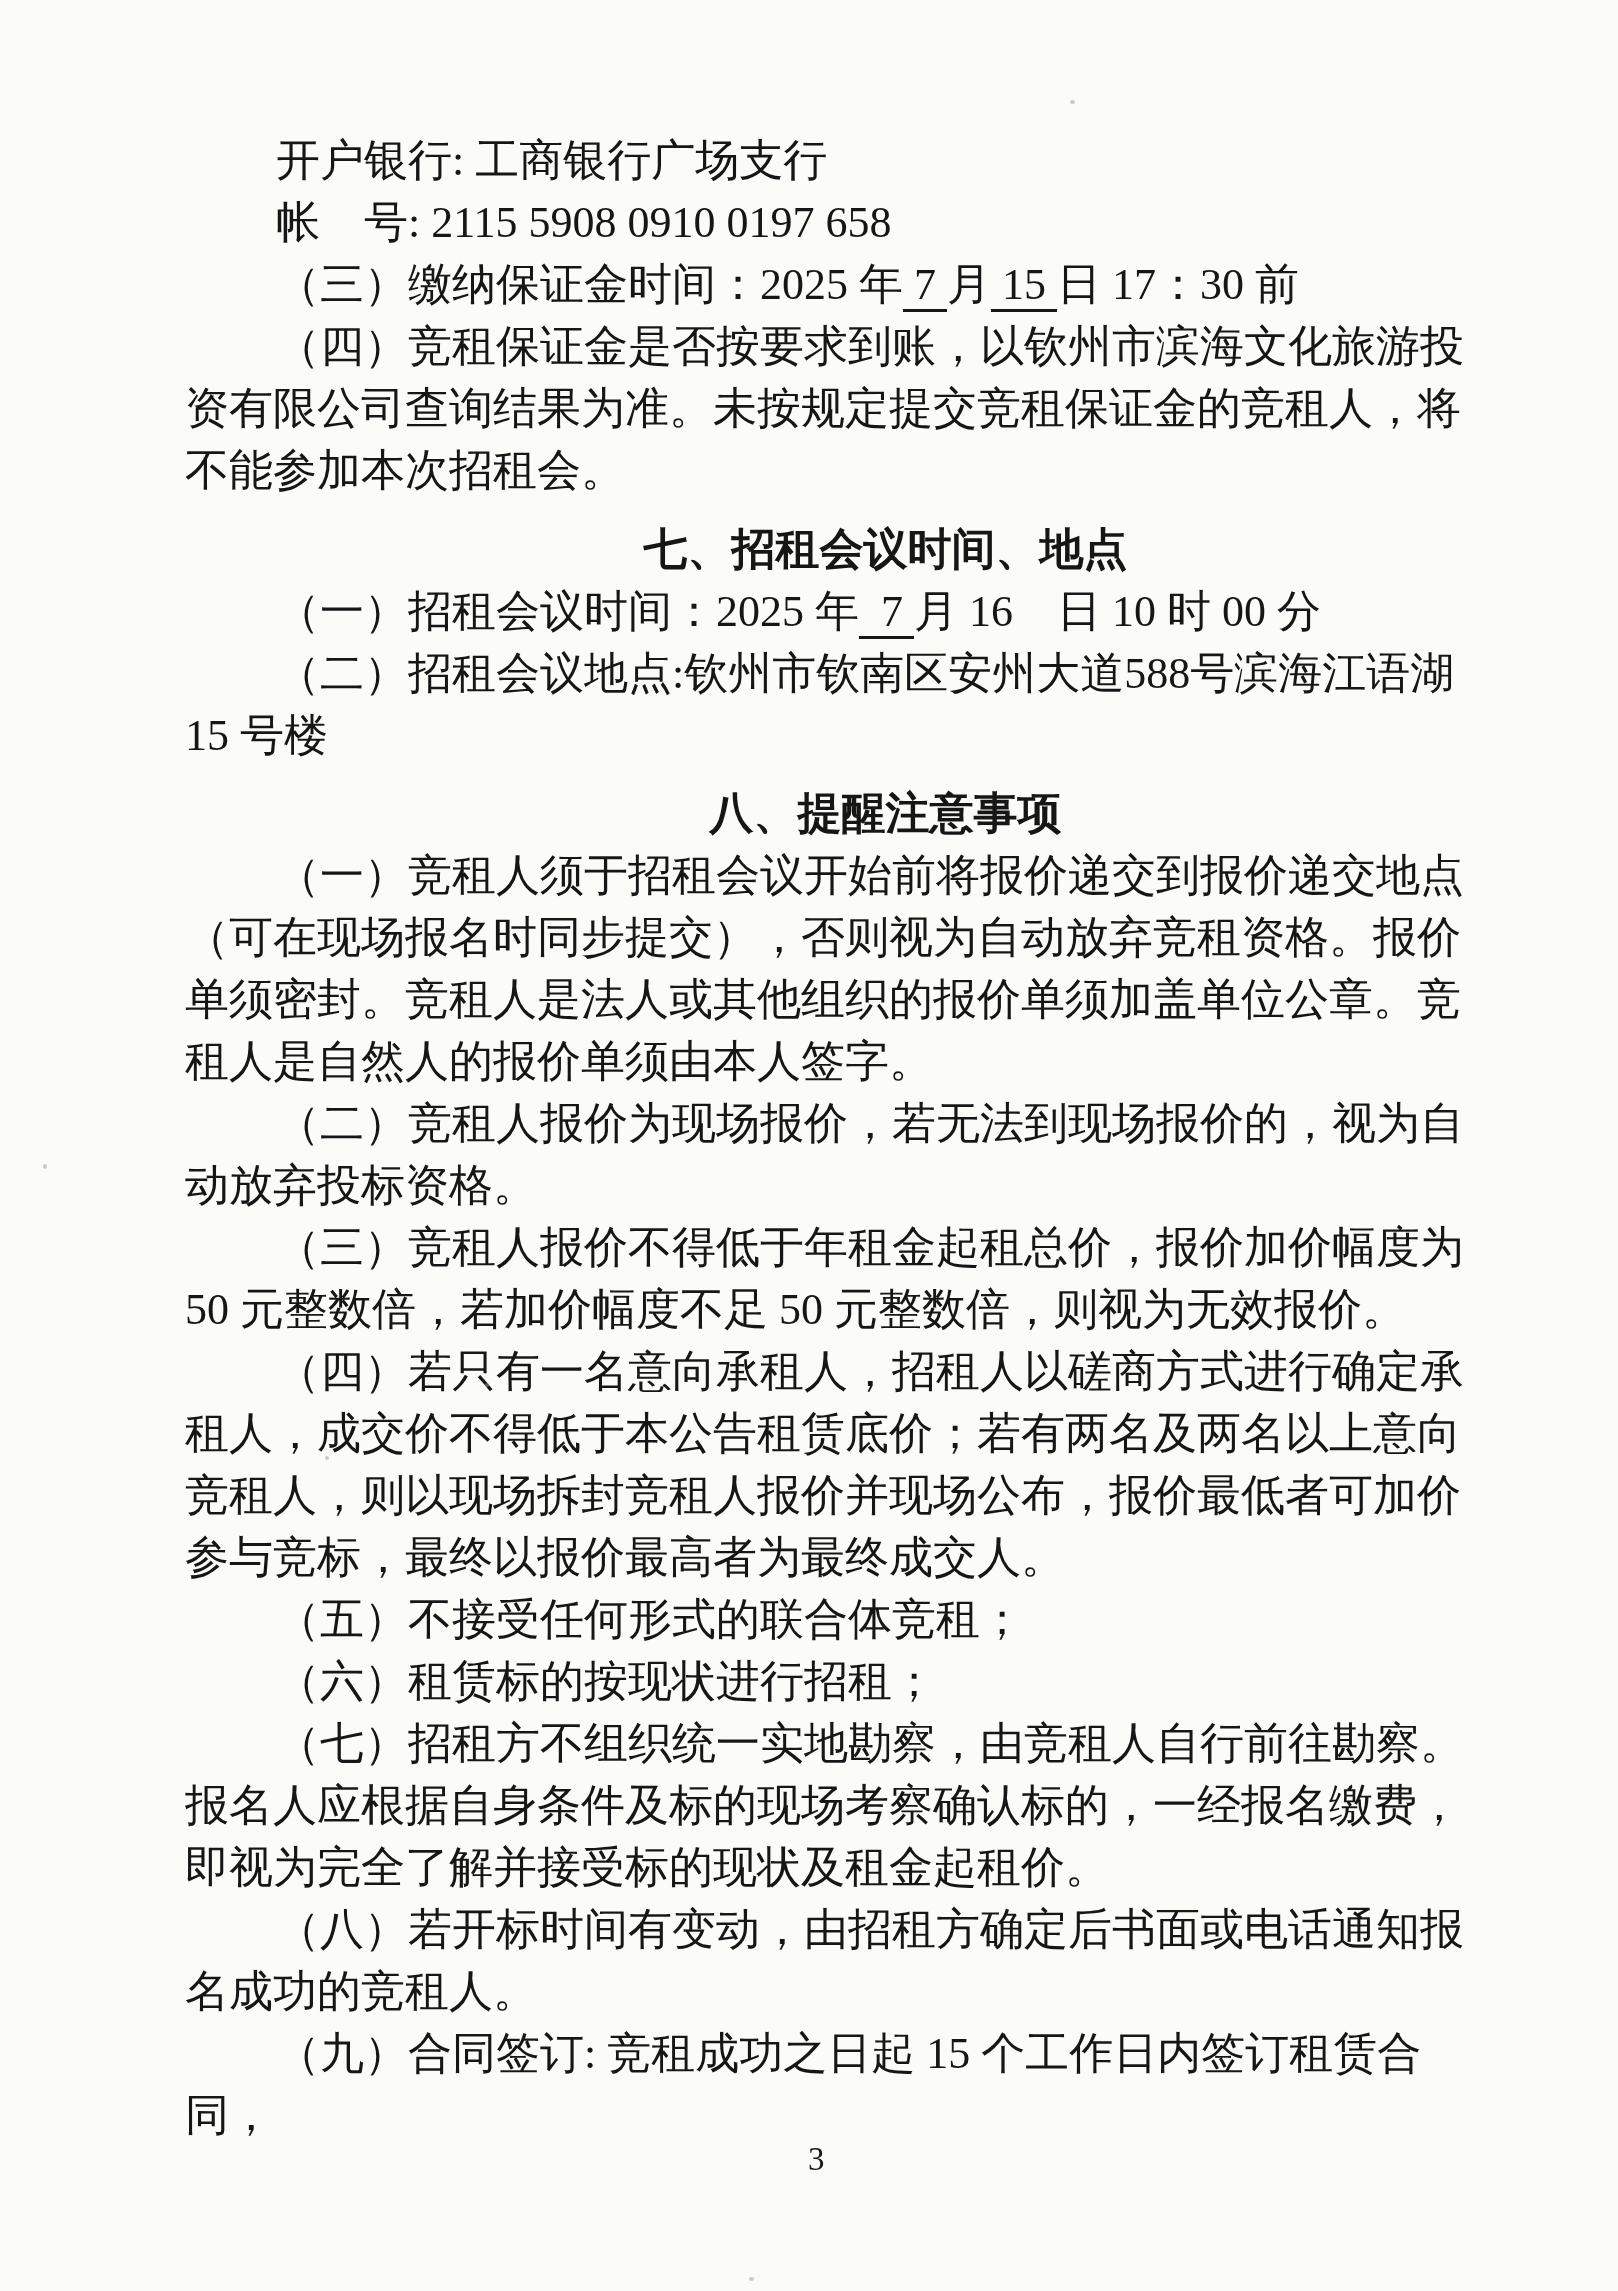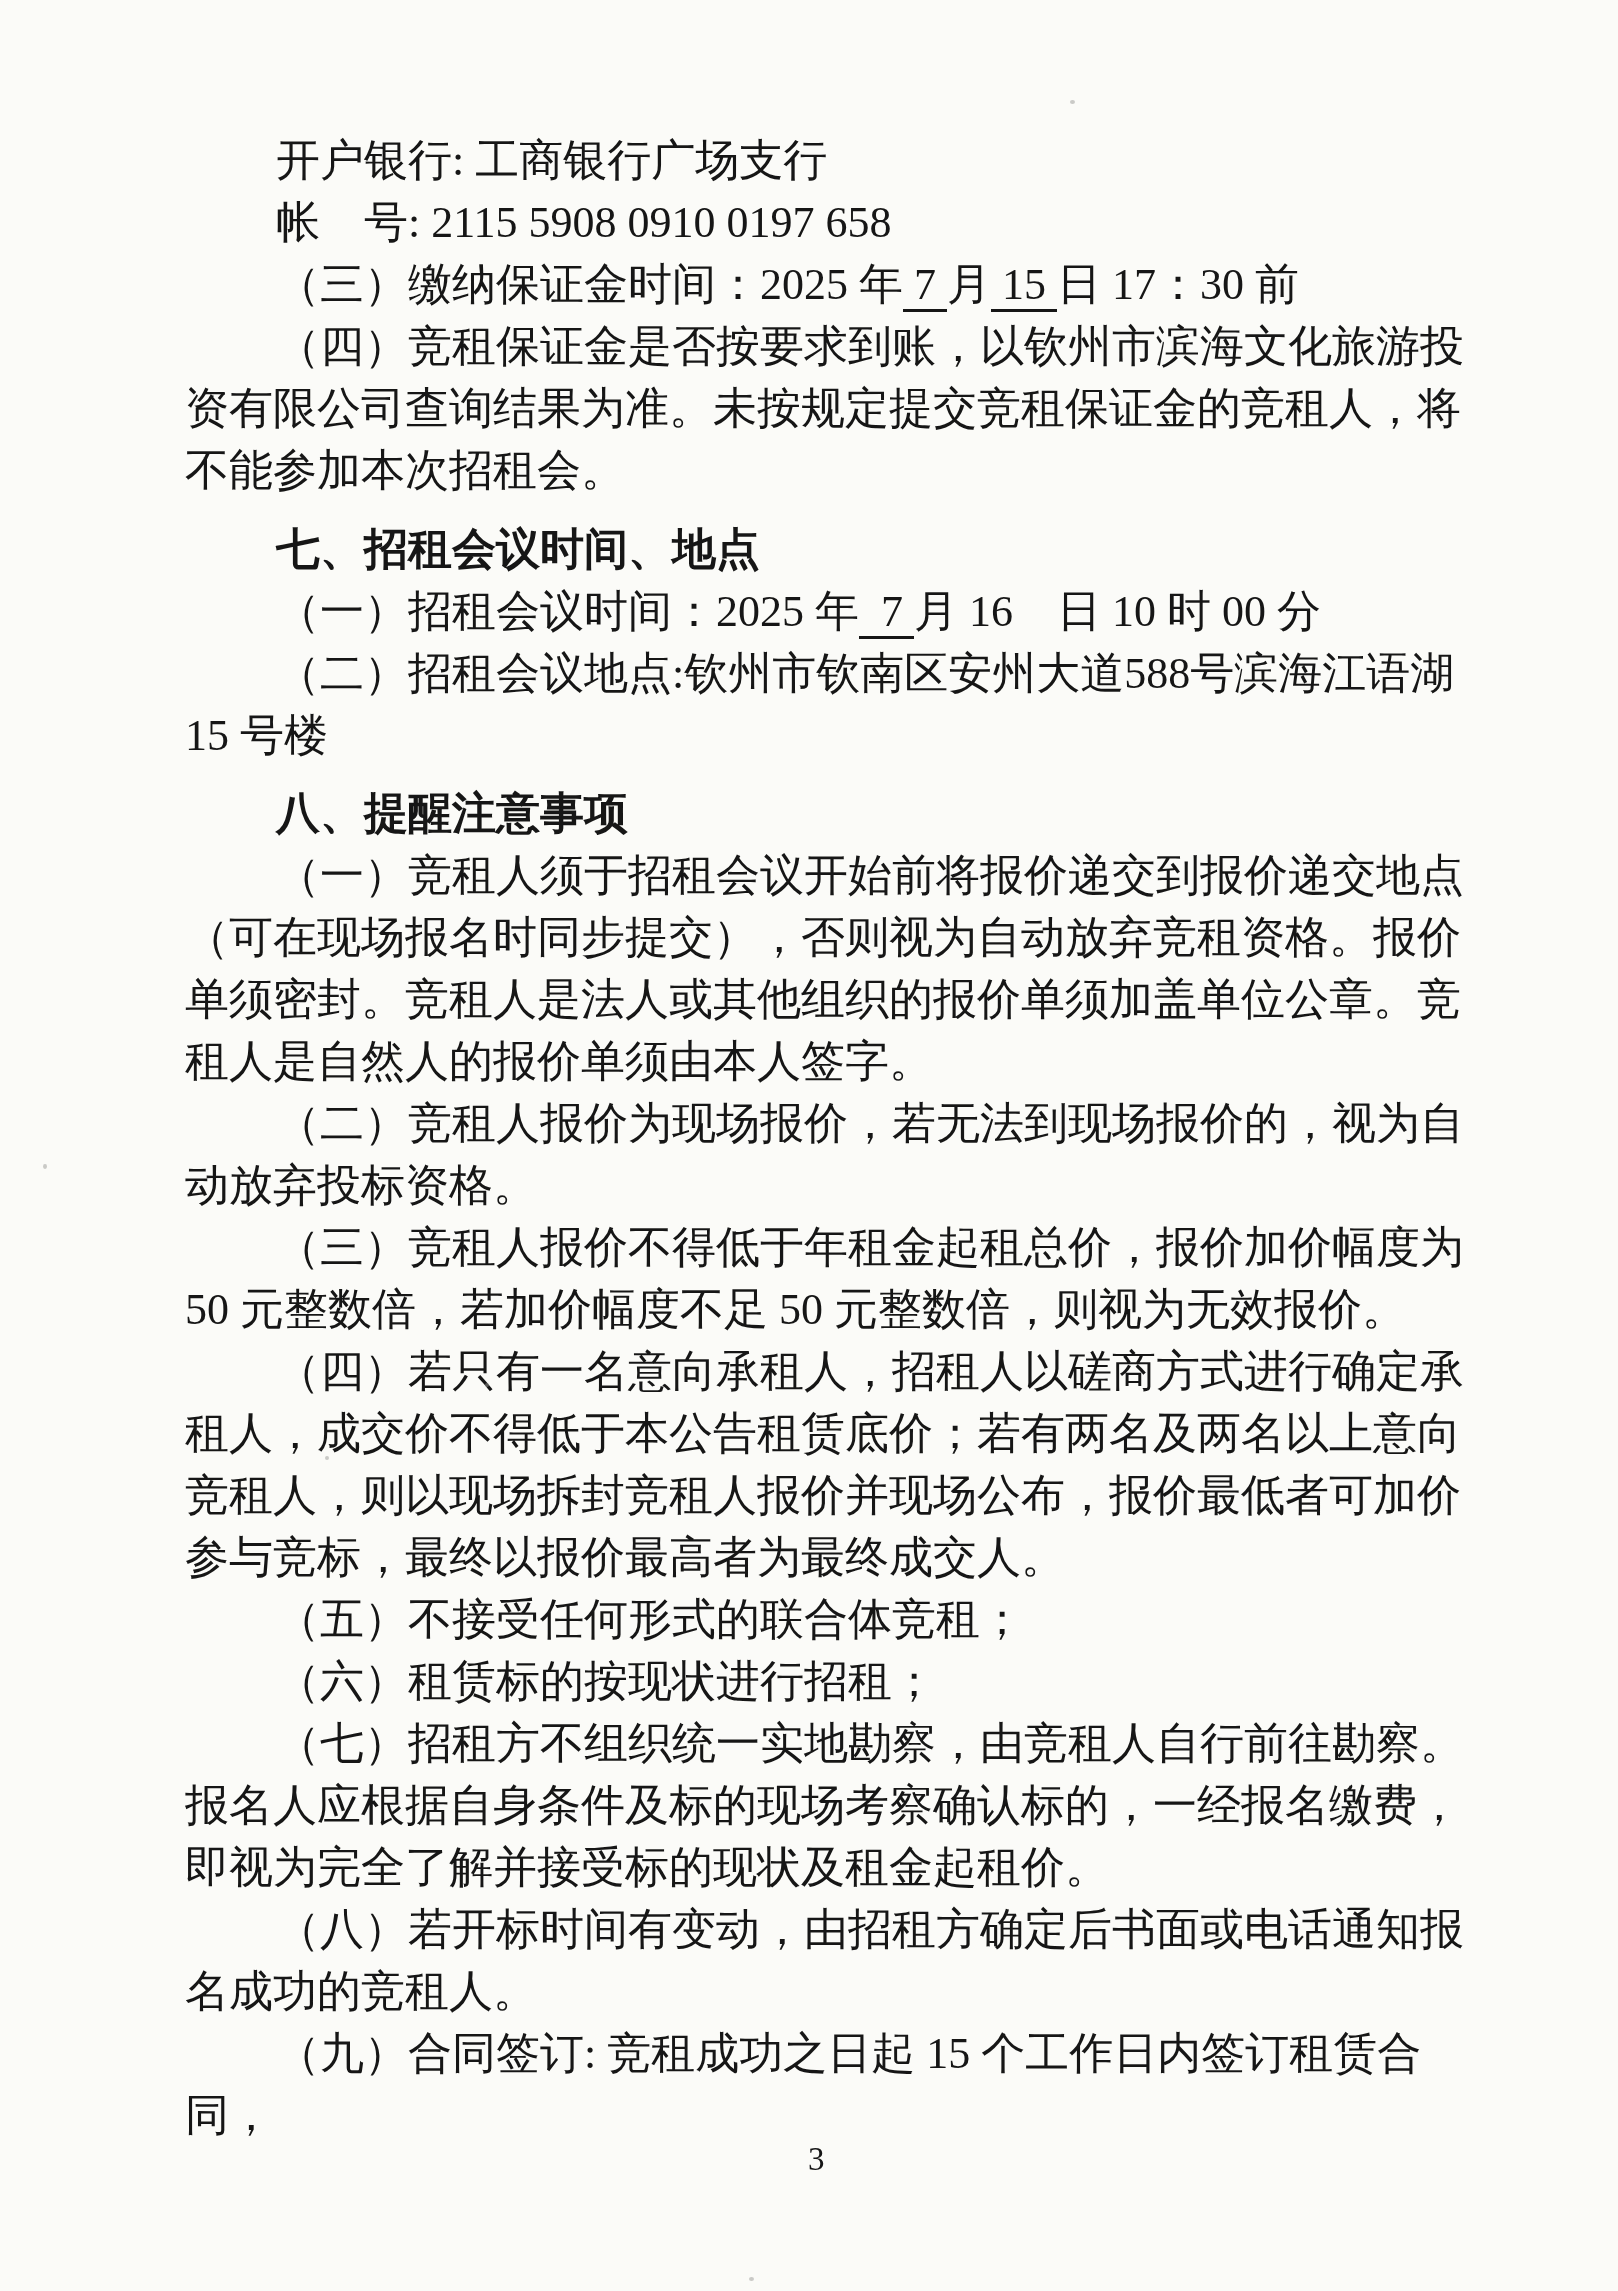--- a/index.html
+++ b/index.html
@@ -33,20 +33,21 @@
     margin: 0;
     white-space: pre-wrap;
   }
   .line.indent {
     text-indent: 91px;
   }
   .line.heading {
     text-indent: 91px;
     font-weight: 700;
     margin-top: 16.7px;
+    text-align: center;
   }
   .line.flush {
     text-indent: 0;
   }
   .u {
     border-bottom: 3.9px solid #161616;
   }
   .page-number {
     position: absolute;
     left: 808px;

